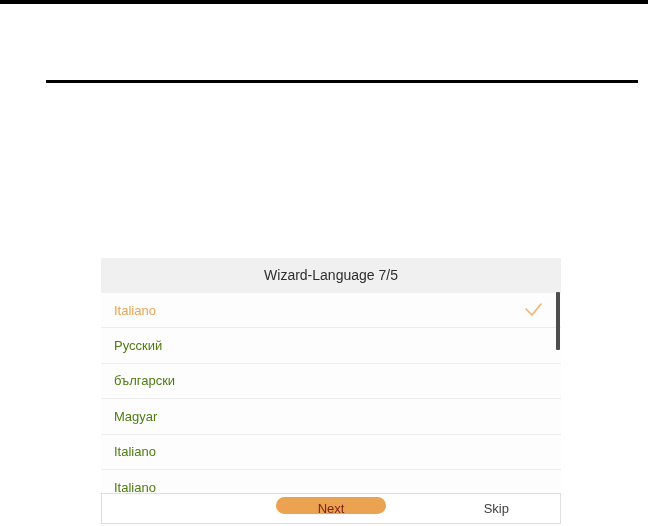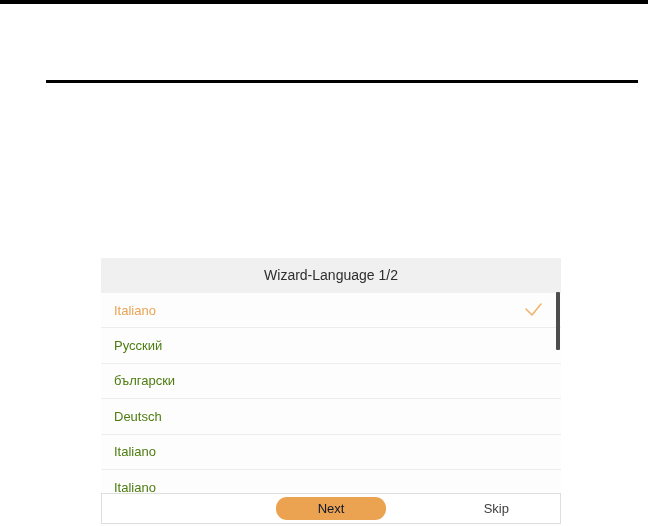--- a/index.html
+++ b/index.html
@@ -68,23 +68,23 @@
   }
   .dialog-footer {
     position: absolute; left: 0; right: 0; top: 235px;
     height: 31px;
     background: #ffffff;
     border: 1px solid #dedede;
   }
   .next-button {
     position: absolute; left: 50%; top: 3px;
     transform: translateX(-50%);
-    width: 110px; height: 23px;
+    width: 110px; height: 17px;
     background: #eba351;
-    color: #0f172a;
+    color: #7f1d1d;
     font-size: 13px;
     line-height: 23px;
     text-align: center;
     border: none;
     border-radius: 11px;
     font-family: "Liberation Sans", sans-serif;
     cursor: pointer;
   }
   .skip-button {
     position: absolute; right: 51px; top: 0;
@@ -99,41 +99,41 @@
   }
 </style>
 </head>
 <body>
 
 <div class="top-bar"></div>
 <div class="header-rule"></div>
 
 <div class="dialog">
 
-  <div class="dialog-header">Wizard-Language 1/2</div>
+  <div class="dialog-header">Wizard-Language 7/5</div>
 
   <div class="lang-list">
 
     <div class="lang-row selected">
       <span>Italiano</span>
       <svg class="check-icon" viewBox="0 0 17 14" aria-hidden="true">
         <polyline points="1,6 7,12 16,1" fill="none" stroke="#f0b36b" stroke-width="1.6" stroke-linecap="round" stroke-linejoin="round"></polyline>
       </svg>
     </div>
 
     <div class="lang-row">
       <span>Русский</span>
     </div>
 
     <div class="lang-row">
       <span>български</span>
     </div>
 
     <div class="lang-row">
-      <span>Deutsch</span>
+      <span>Magyar</span>
     </div>
 
     <div class="lang-row">
       <span>Italiano</span>
     </div>
 
     <div class="lang-row">
       <span>Italiano</span>
     </div>
 

